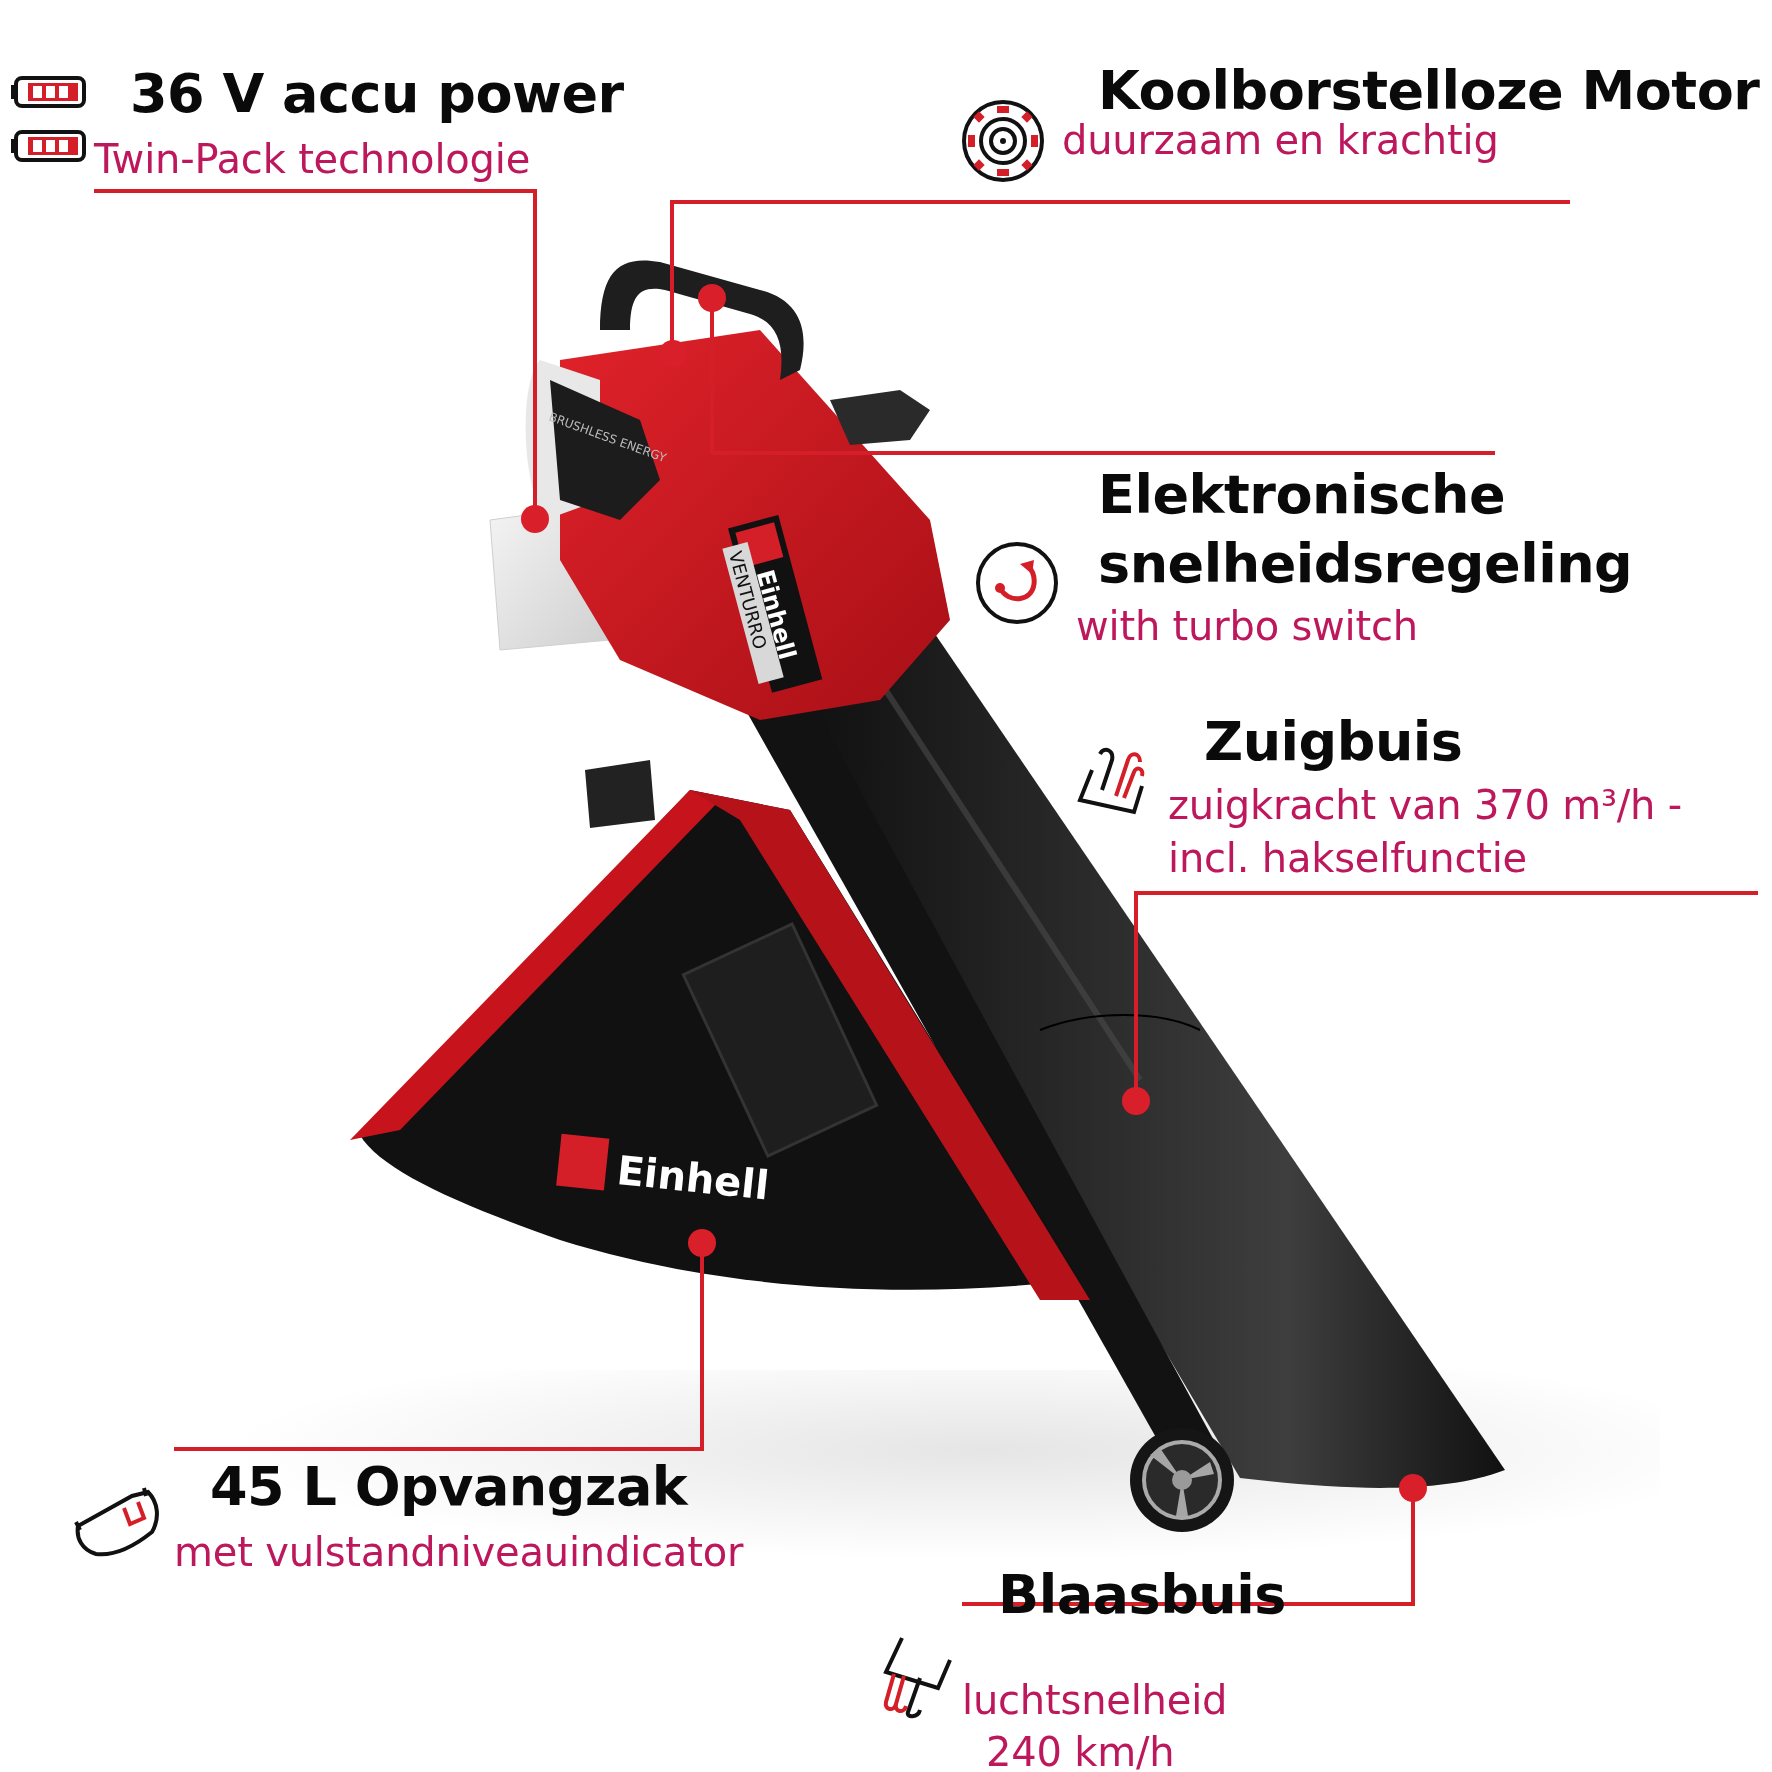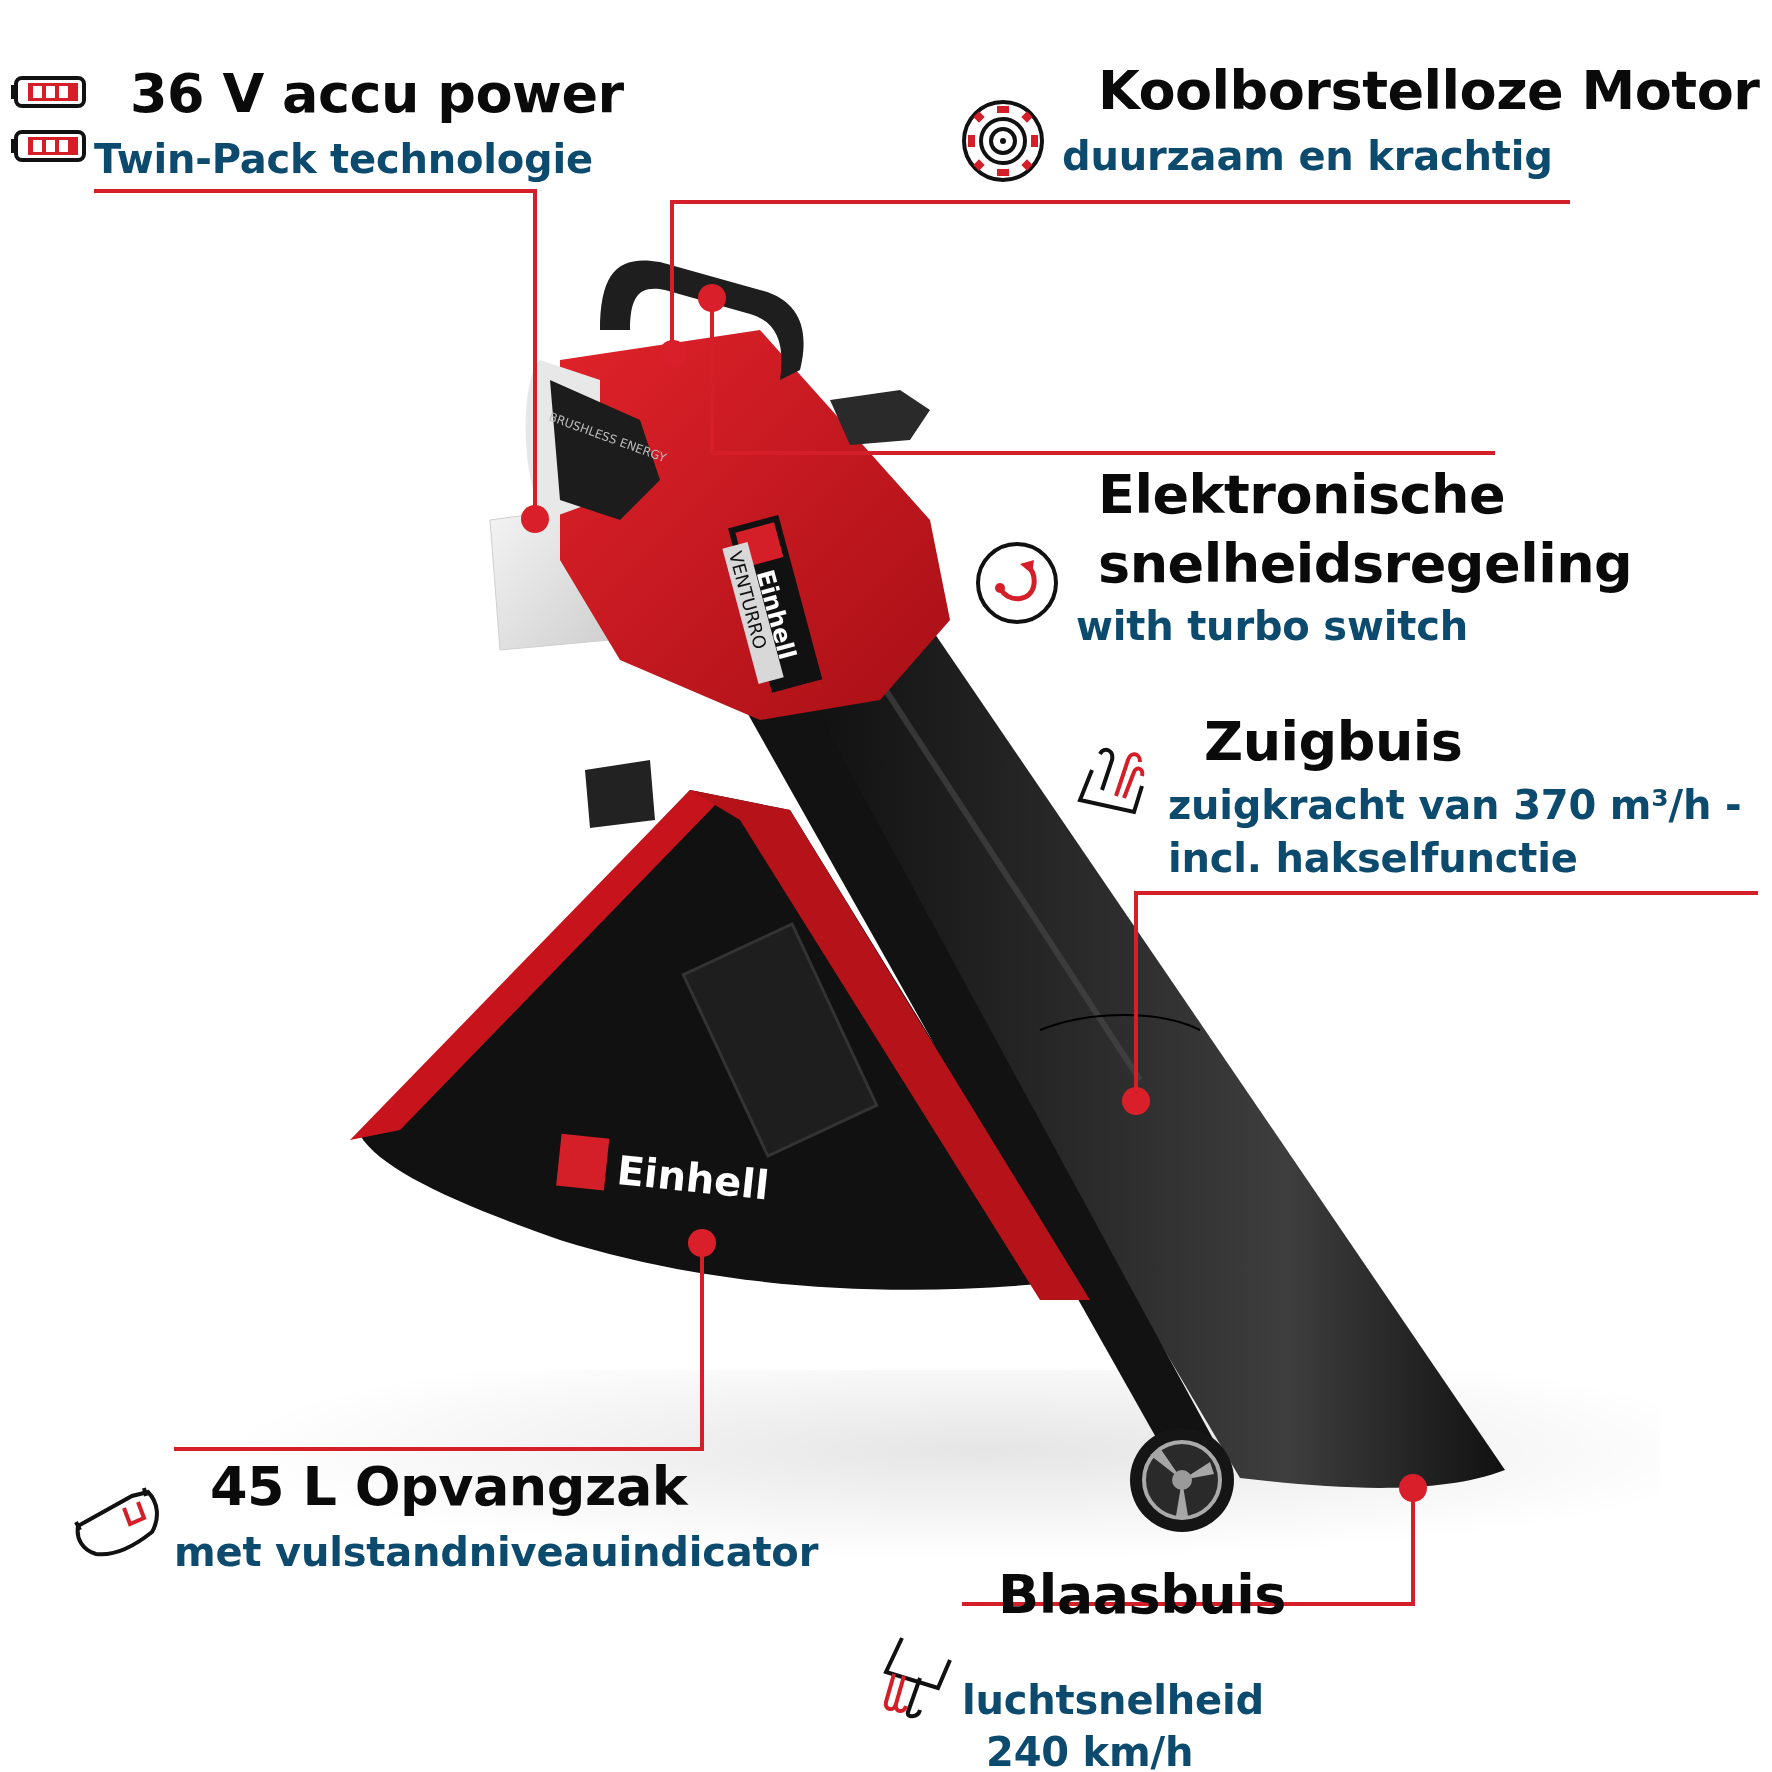--- a/index.html
+++ b/index.html
@@ -7,21 +7,21 @@
     width: 1772px; height: 1772px; position: relative; overflow: hidden;
     background: #ffffff;
     font-family: "DejaVu Sans", "Liberation Sans", sans-serif;
   }
   .abs { position: absolute; }
   .title {
     position: absolute; font-weight: bold; color: #0a0a0a;
     font-size: 54px; line-height: 1; white-space: nowrap; letter-spacing: -0.5px; margin-left: 36px;
   }
   .sub {
-    position: absolute; font-weight: bold; color: #0c4a6e;
+    position: absolute; font-weight: normal; color: #be185d;
     font-size: 40px; line-height: 1; white-space: nowrap; letter-spacing: -0.2px;
   }
   .hline { position: absolute; height: 4px; background: #d41f28; }
   .vline { position: absolute; width: 4px; background: #d41f28; }
   .dot { position: absolute; width: 28px; height: 28px; border-radius: 50%; background: #d9202a; }
   .floor-shadow {
     position: absolute; left: 160px; top: 1370px; width: 1500px; height: 200px;
     background: radial-gradient(ellipse at 55% 40%, rgba(0,0,0,0.10), rgba(0,0,0,0) 65%);
   }
 </style>
@@ -170,21 +170,21 @@
       <rect x="15" y="15" width="8" height="8" transform="rotate(45 19 19)"></rect>
       <rect x="63" y="15" width="8" height="8" transform="rotate(45 67 19)"></rect>
       <rect x="15" y="63" width="8" height="8" transform="rotate(45 19 67)"></rect>
       <rect x="63" y="63" width="8" height="8" transform="rotate(45 67 67)"></rect>
     </g>
     <circle cx="43" cy="43" r="22" fill="none" stroke="#111" stroke-width="4"></circle>
     <circle cx="43" cy="43" r="12" fill="none" stroke="#111" stroke-width="4"></circle>
     <circle cx="43" cy="43" r="3" fill="#111"></circle>
   </svg>
   <div class="title" style="left:1062px;top:64px;">Koolborstelloze Motor</div>
-  <div class="sub" style="left:1062px;top:136px;">duurzaam en krachtig</div>
+  <div class="sub" style="left:1062px;top:120px;">duurzaam en krachtig</div>
 </div>
 
 <div>
   <svg class="abs" style="left:974px;top:540px" width="86" height="86" viewBox="0 0 86 86">
     <circle cx="43" cy="43" r="39" fill="none" stroke="#111" stroke-width="4"></circle>
     <path d="M26 48 C34 64 58 62 60 44 C61 36 58 30 54 26" fill="none" stroke="#d41f28" stroke-width="5"></path>
     <circle cx="26" cy="48" r="5" fill="#d41f28"></circle>
     <path d="M46 24 L60 20 L58 34 Z" fill="#d41f28"></path>
   </svg>
   <div class="title" style="left:1062px;top:468px;">Elektronische</div>

